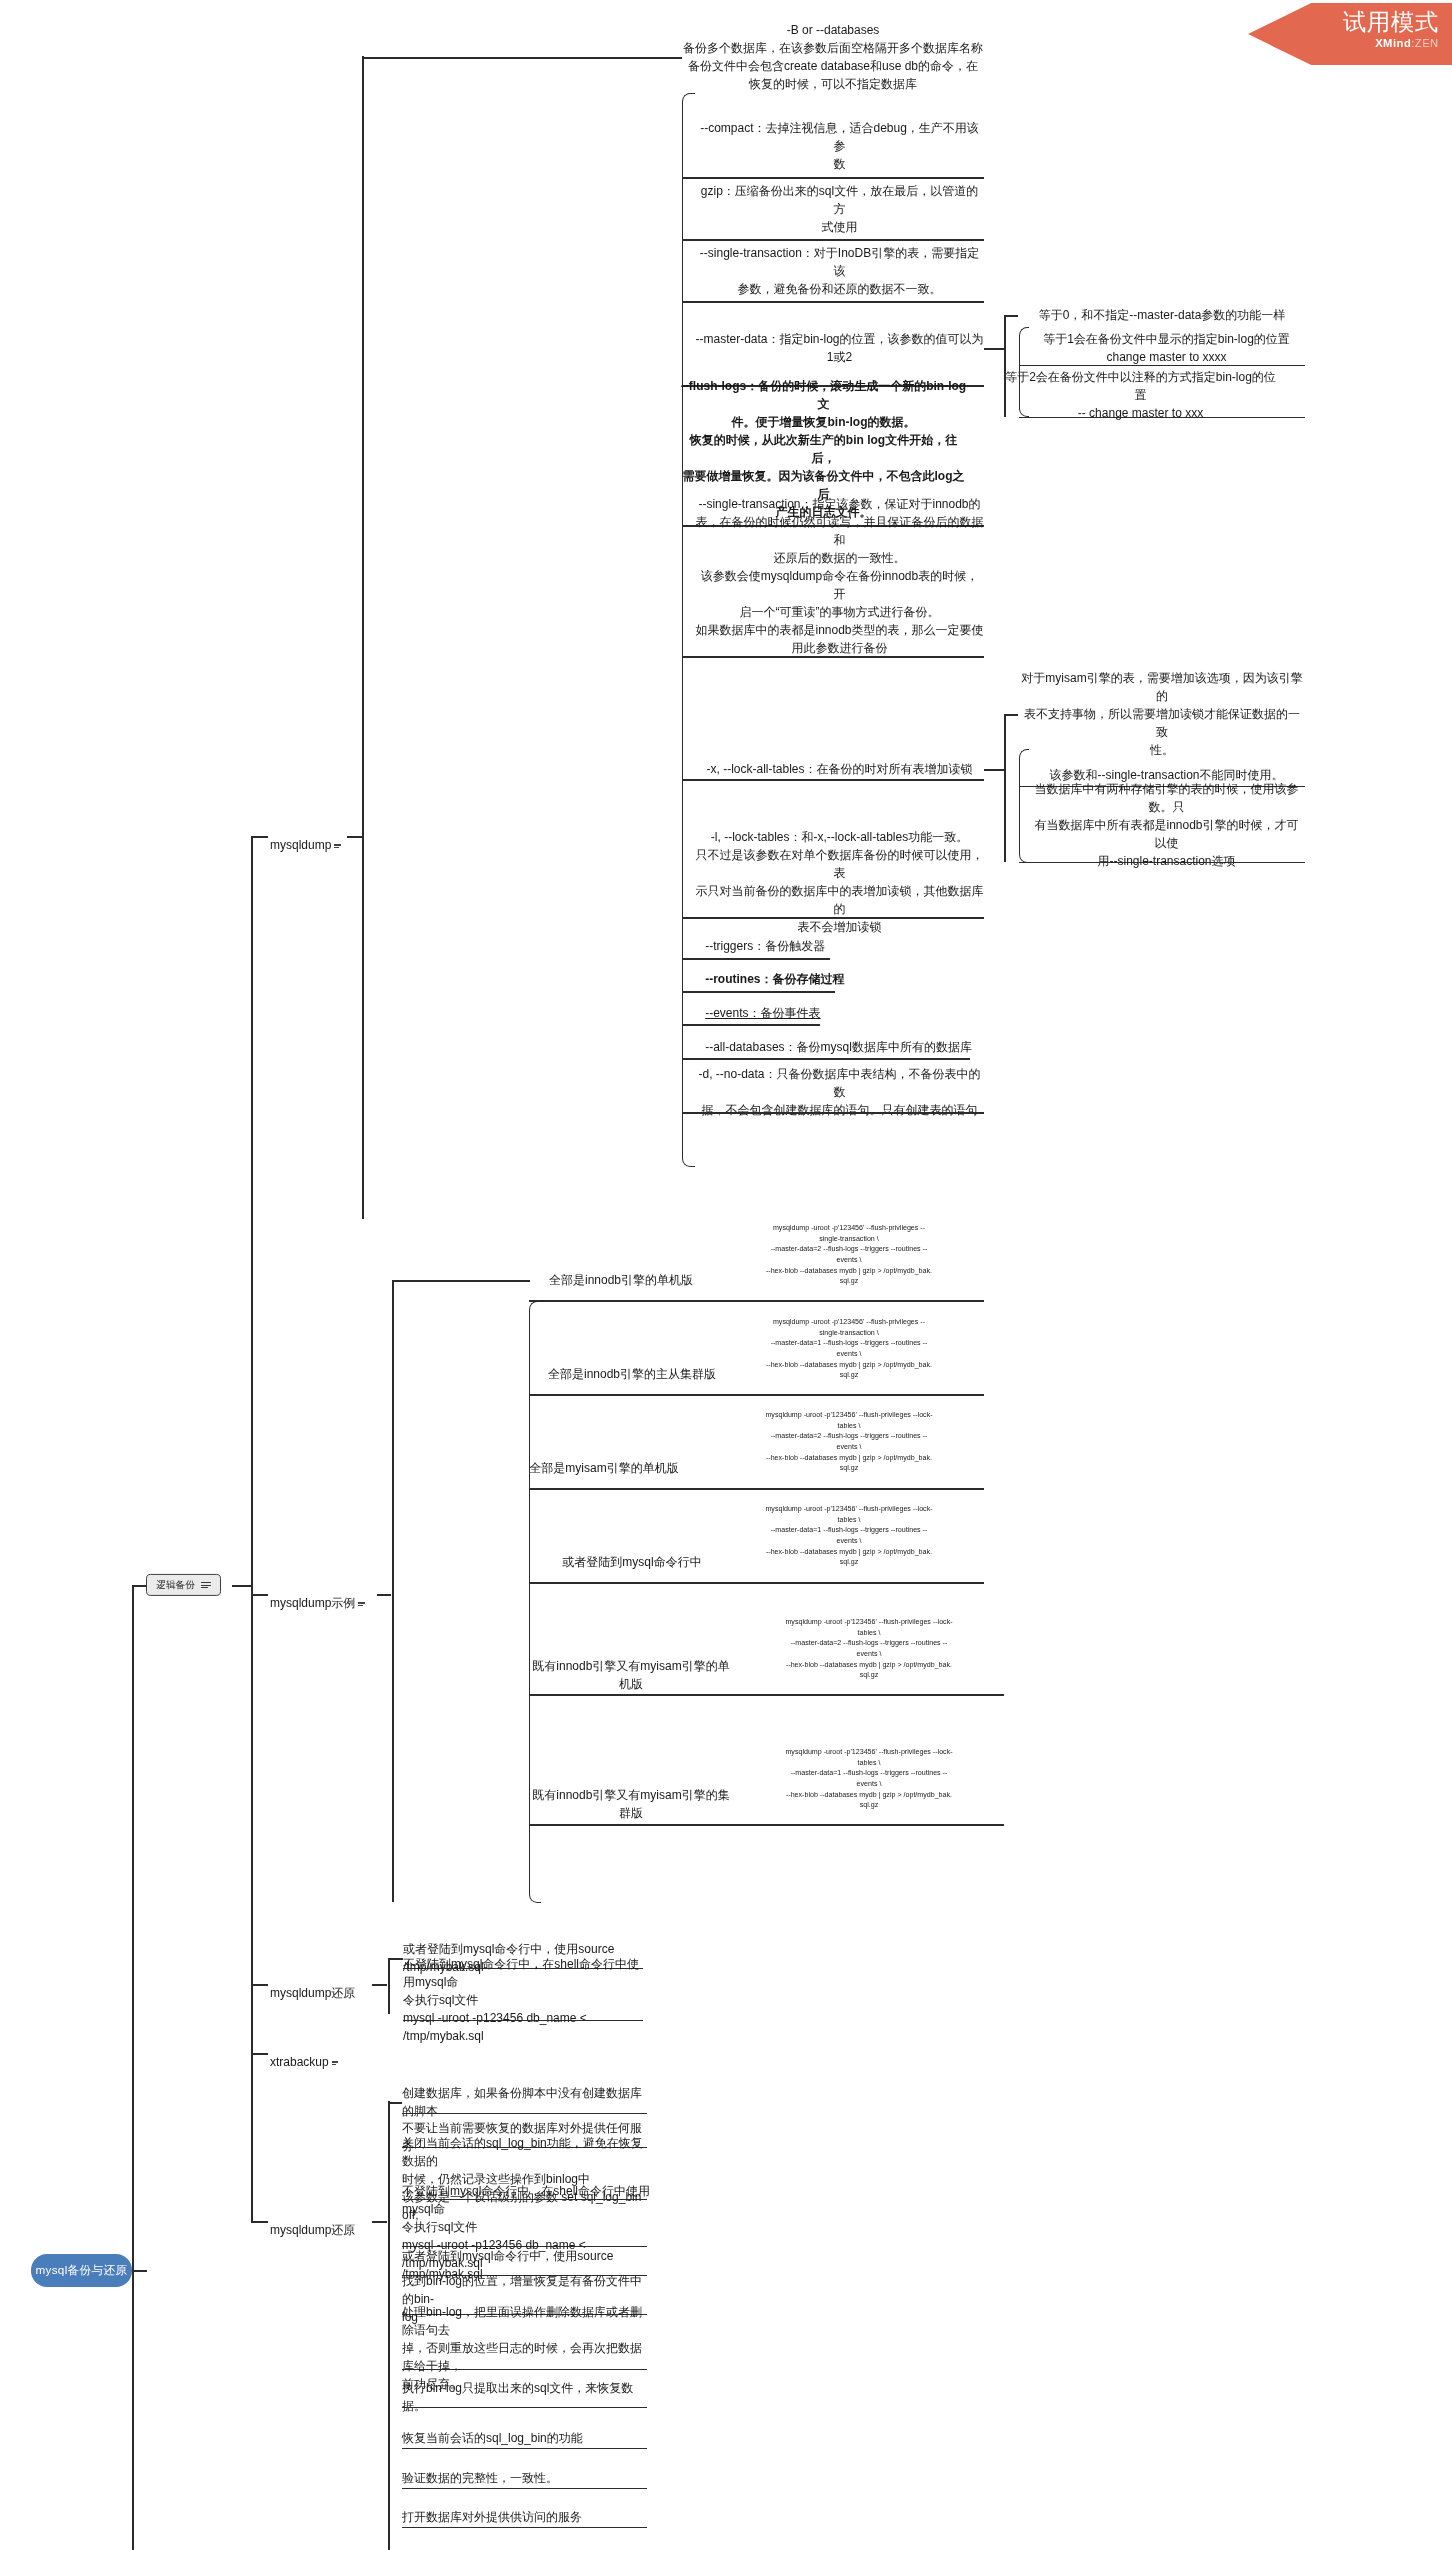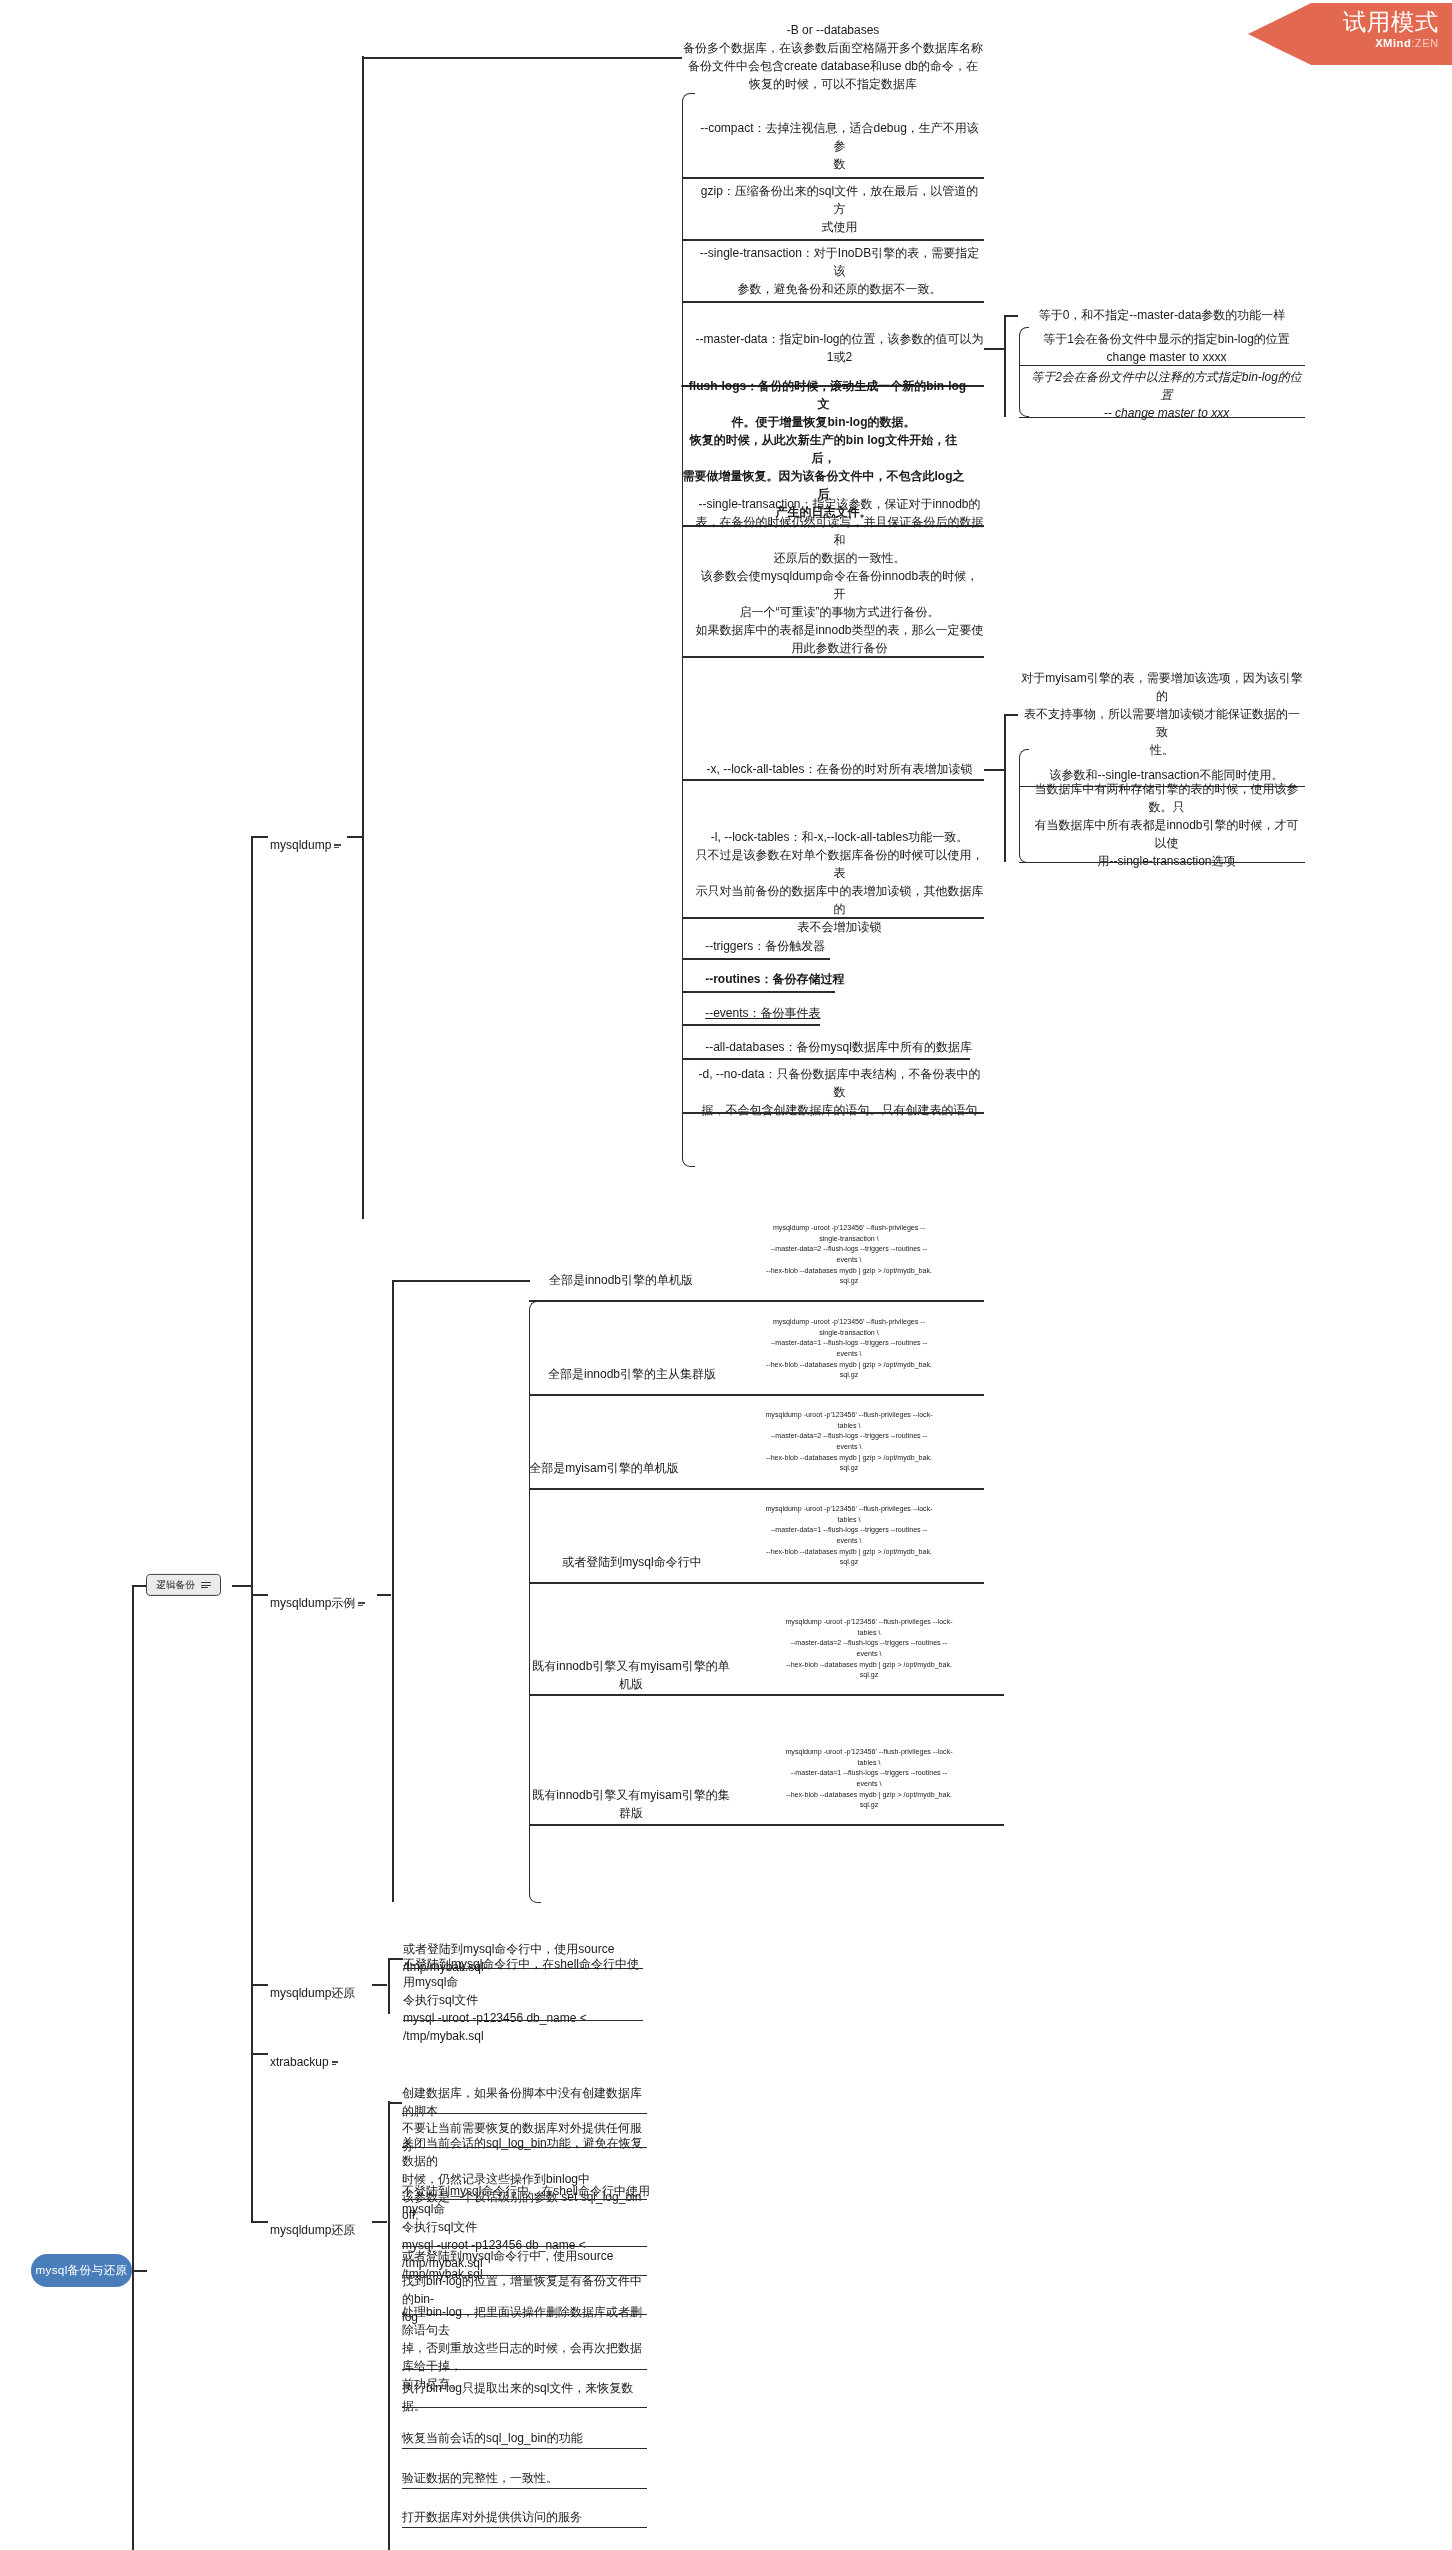--- a/index.html
+++ b/index.html
@@ -183,21 +183,21 @@
 <div class="underline" style="left:682px; top:385px; width:302px;"></div>
 <div class="ln h thick" style="left:984px; top:348px; width:20.4px;"></div>
 <div class="ln v thickv" style="left:1004px; top:315px; height:102px;"></div>
 
 <div class="ln h thick" style="left:1004px; top:315px; width:14.3px;"></div>
 <div class="node" style="left:1019px; top:315px; width:286px;">等于0，和不指定--master-data参数的功能一样</div>
 <div class="bracket" style="left:1019px; top:327px; width:10.2px; height:90px;"></div>
 <div class="node" style="left:1029px; top:348px; width:275px;">等于1会在备份文件中显示的指定bin-log的位置
 change master to xxxx</div>
 <div class="underline thin" style="left:1019px; top:365px; width:286px;"></div>
-<div class="node" style="left:1029px; top:395px; width:275px;font-style:italic;">等于2会在备份文件中以注释的方式指定bin-log的位置
+<div class="node" style="left:1003px; top:395px; width:275px;">等于2会在备份文件中以注释的方式指定bin-log的位置
 -- change master to xxx</div>
 <div class="underline thin" style="left:1019px; top:417px; width:286px;"></div>
 
 <div class="node" style="left:679px; top:449px; width:289px;font-weight:bold;">--flush-logs：备份的时候，滚动生成一个新的bin-log文
 件。便于增量恢复bin-log的数据。
 恢复的时候，从此次新生产的bin log文件开始，往后，
 需要做增量恢复。因为该备份文件中，不包含此log之后
 产生的日志文件。</div>
 <div class="underline" style="left:682px; top:525px; width:302px;"></div>
 

